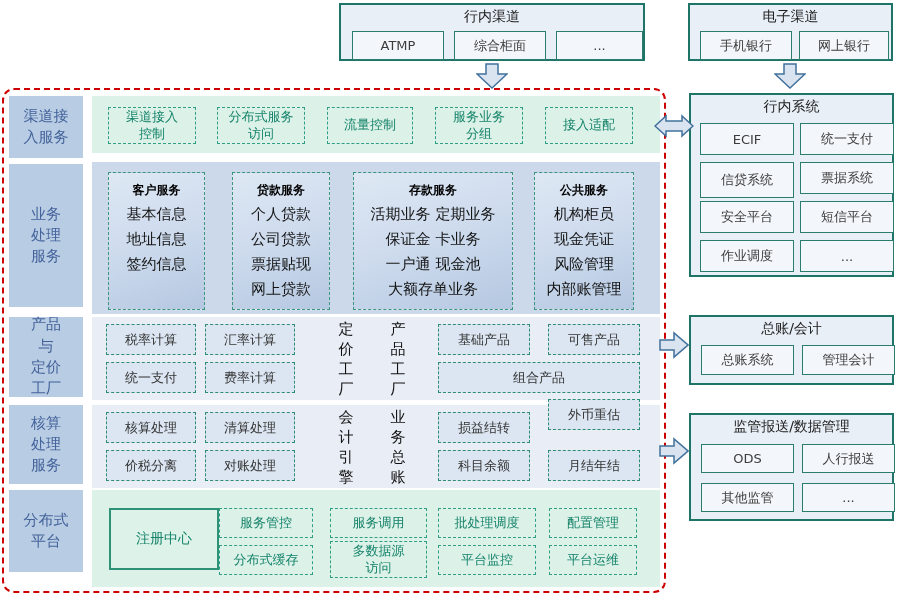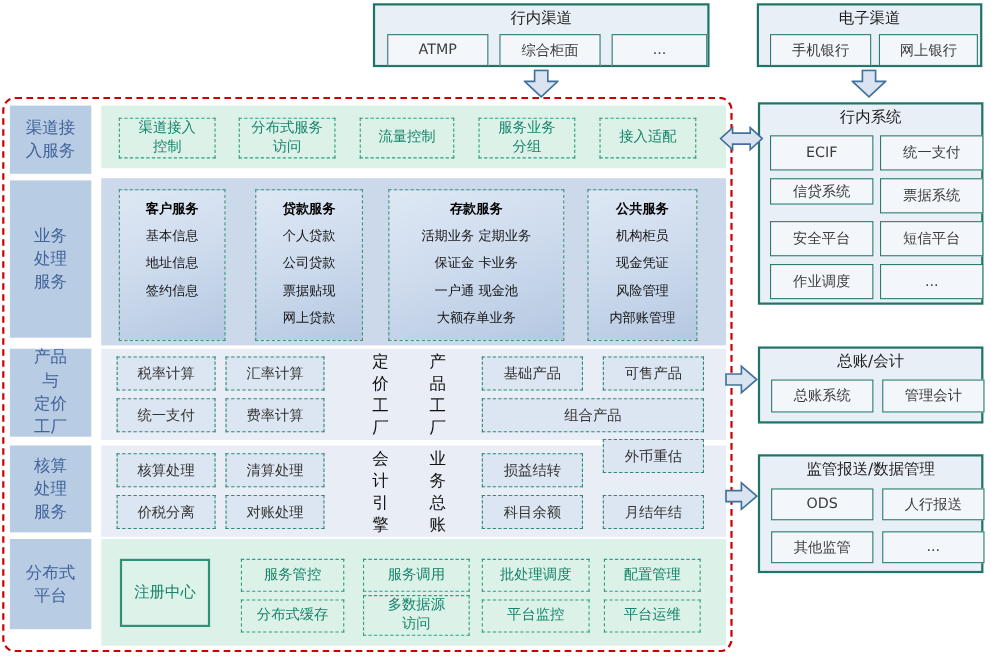--- a/index.html
+++ b/index.html
@@ -43,21 +43,21 @@
     background:#dce6f2;border:1px dashed #2e8b74;color:#333;
     display:flex;align-items:center;justify-content:center;
     font-size:13px;
   }
   
   .grad-card{
     background:linear-gradient(160deg,#dee8f4 0%,#cfdcee 45%,#b5c8e1 100%);
     border:1px dashed #3c967c;text-align:center;
   }
   .card-title{font-weight:bold;font-size:12px;color:#000;margin:9px 0 3px;}
-  .card-item{font-size:12px;color:#141414;line-height:25px;}
+  .card-item{font-size:15px;color:#141414;line-height:25px;}
   
   .vlabel{
     width:18px;font-size:15px;color:#111;line-height:1.33;
     text-align:center;word-break:break-all;
   }
   
   .registry{
     border:2px solid #2e9277;background:#ddf3e9;color:#16836a;font-size:14px;
     display:flex;align-items:center;justify-content:center;
   }
@@ -163,36 +163,36 @@
 <div class="abs lb-box" style="left:106px;top:450px;width:90px;height:31px;">价税分离</div>
 <div class="abs lb-box" style="left:205px;top:450px;width:90px;height:31px;">对账处理</div>
 <div class="abs vlabel" style="left:337px;top:408px;height:80px;">会计引擎</div>
 <div class="abs vlabel" style="left:389px;top:408px;height:80px;">业务总账</div>
 <div class="abs lb-box" style="left:438px;top:412px;width:92px;height:31px;">损益结转</div>
 <div class="abs lb-box" style="left:548px;top:399px;width:92px;height:31px;">外币重估</div>
 <div class="abs lb-box" style="left:438px;top:450px;width:92px;height:31px;">科目余额</div>
 <div class="abs lb-box" style="left:548px;top:450px;width:92px;height:31px;">月结年结</div>
 
 <div class="abs mint-band" style="left:92px;top:490px;width:568px;height:97px;"></div>
-<div class="abs registry" style="left:109px;top:508px;width:82px;height:62px;">注册中心</div>
+<div class="abs registry" style="left:109px;top:508px;width:110px;height:62px;">注册中心</div>
 <div class="abs dash-teal" style="left:219px;top:508px;width:94px;height:30px;">服务管控</div>
 <div class="abs dash-teal" style="left:330px;top:508px;width:97px;height:30px;">服务调用</div>
 <div class="abs dash-teal" style="left:438px;top:508px;width:98px;height:30px;">批处理调度</div>
 <div class="abs dash-teal" style="left:549px;top:508px;width:88px;height:30px;">配置管理</div>
 <div class="abs dash-teal" style="left:219px;top:545px;width:94px;height:30px;">分布式缓存</div>
 <div class="abs dash-teal" style="left:330px;top:541px;width:97px;height:37px;">多数据源
 访问</div>
 <div class="abs dash-teal" style="left:438px;top:545px;width:98px;height:30px;">平台监控</div>
 <div class="abs dash-teal" style="left:549px;top:545px;width:88px;height:30px;">平台运维</div>
 
 <div class="abs panel" style="left:689px;top:93px;width:205px;height:184px;">
   <div class="panel-title">行内系统</div>
   <div class="panel-item" style="left:9px;top:28px;width:94px;height:32px;">ECIF</div>
   <div class="panel-item" style="left:109px;top:28px;width:94px;height:32px;">统一支付</div>
-  <div class="panel-item" style="left:9px;top:67px;width:94px;height:24px;">信贷系统</div>
+  <div class="panel-item" style="left:9px;top:67px;width:94px;height:36px;">信贷系统</div>
   <div class="panel-item" style="left:109px;top:67px;width:94px;height:32px;">票据系统</div>
   <div class="panel-item" style="left:9px;top:106px;width:94px;height:32px;">安全平台</div>
   <div class="panel-item" style="left:109px;top:106px;width:94px;height:32px;">短信平台</div>
   <div class="panel-item" style="left:9px;top:145px;width:94px;height:32px;">作业调度</div>
   <div class="panel-item" style="left:109px;top:145px;width:94px;height:32px;">...</div>
 </div>
 
 <div class="abs panel" style="left:689px;top:315px;width:205px;height:70px;">
   <div class="panel-title">总账/会计</div>
   <div class="panel-item" style="left:10px;top:28px;width:93px;height:30px;">总账系统</div>

